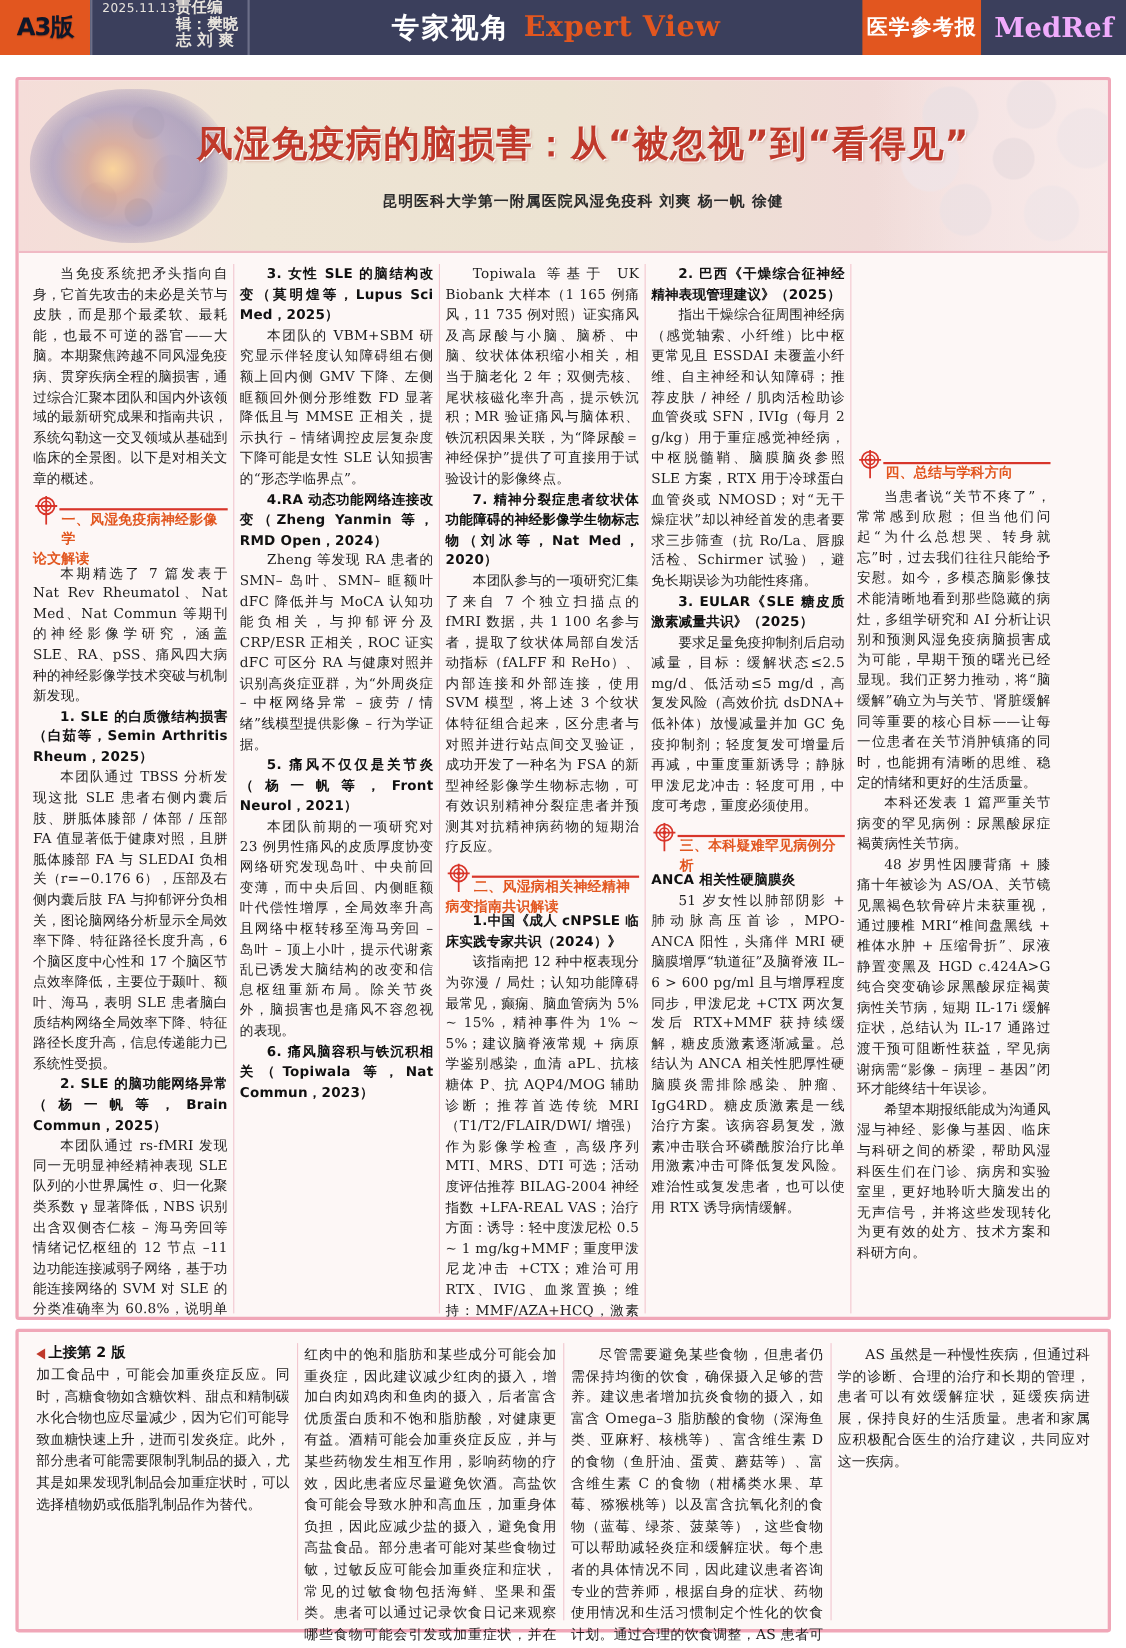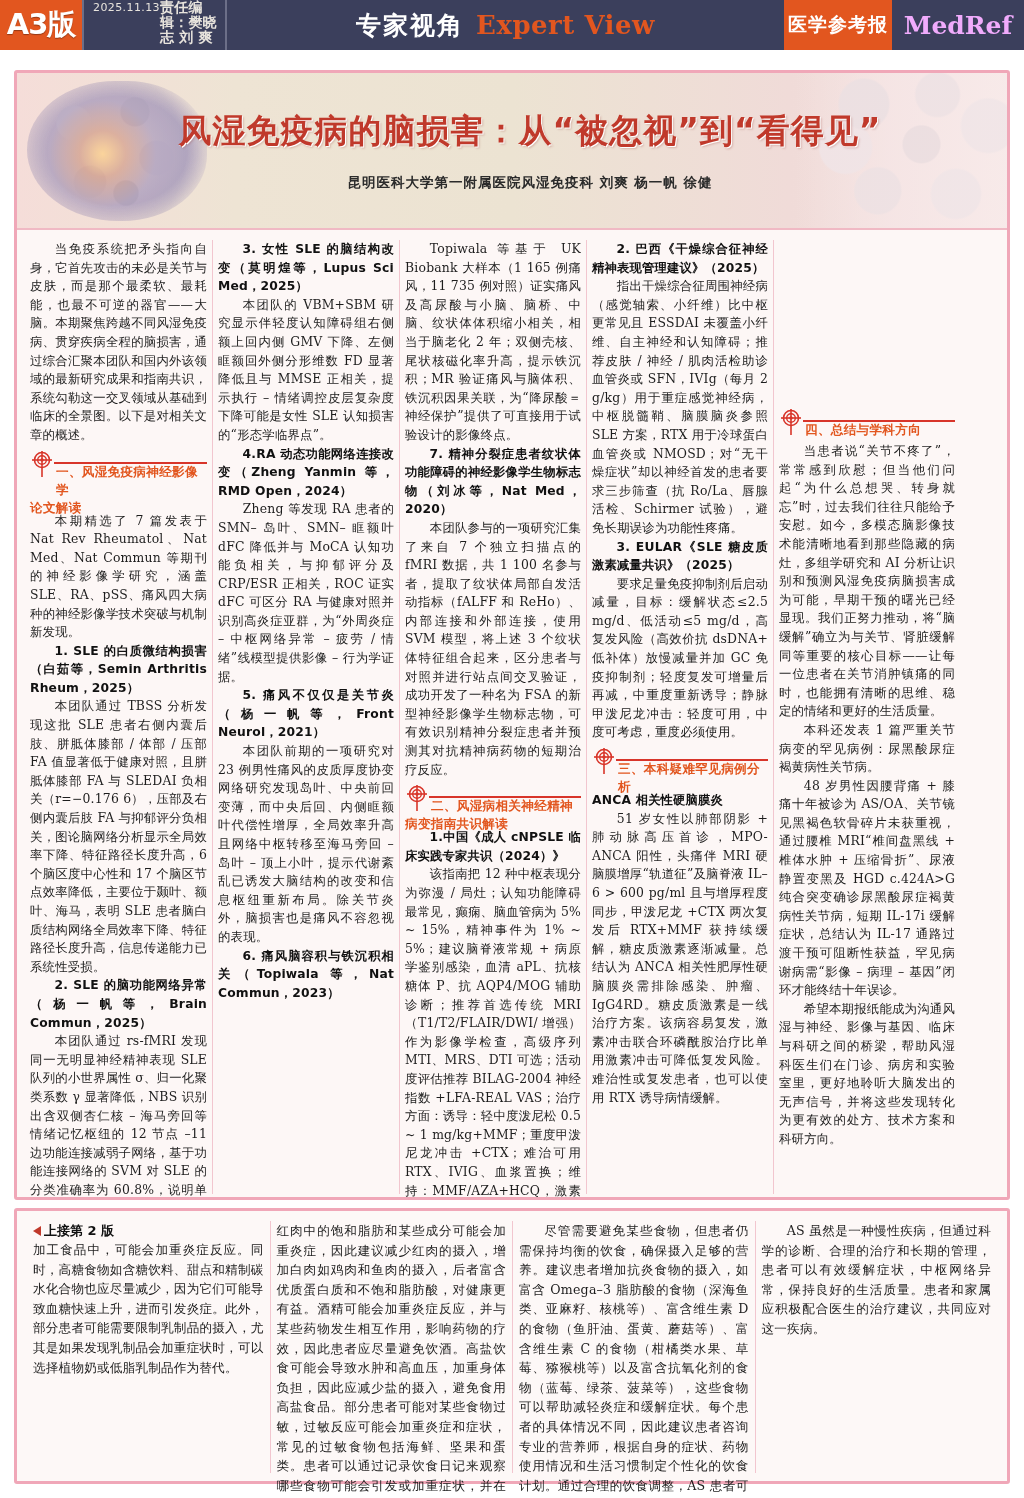--- a/index.html
+++ b/index.html
@@ -10,23 +10,23 @@
     overflow:hidden;
   }
   .page{position:relative;width:1024px;height:1498px;background:#fff;}
 
   
   .masthead{
     position:absolute;left:0;top:0;width:1024px;height:50px;
     background:#3b3f5c;display:flex;align-items:stretch;
   }
   .mh-badge{
-    width:82px;background:#e2561f;color:#ffffff;
+    width:82px;background:#e2561f;color:#0f172a;
     display:flex;align-items:center;justify-content:center;
-    font-size:29px;font-weight:bold;letter-spacing:-1px;
+    font-size:22px;font-weight:bold;letter-spacing:-1px;
     font-family:"DejaVu Sans","Liberation Sans",sans-serif;
     text-shadow:0 1px 1px rgba(0,0,0,.35);
   }
   .mh-meta{
     width:145px;background:#3b3f5c;color:#e8e4dd;
     display:flex;flex-direction:row;justify-content:center;
     padding-left:9px;box-sizing:border-box;
     border-left:2px solid #6c6f88;border-right:2px solid #6c6f88;
   }
   .mh-date{font-size:11px;line-height:15px;letter-spacing:.4px;}
@@ -325,18 +325,18 @@
         </div>
         <p class="noind">加工食品中，可能会加重炎症反应。同时，高糖食物如含糖饮料、甜点和精制碳水化合物也应尽量减少，因为它们可能导致血糖快速上升，进而引发炎症。此外，部分患者可能需要限制乳制品的摄入，尤其是如果发现乳制品会加重症状时，可以选择植物奶或低脂乳制品作为替代。</p>
       </div>
       <div class="bcol">
         <p class="noind">红肉中的饱和脂肪和某些成分可能会加重炎症，因此建议减少红肉的摄入，增加白肉如鸡肉和鱼肉的摄入，后者富含优质蛋白质和不饱和脂肪酸，对健康更有益。酒精可能会加重炎症反应，并与某些药物发生相互作用，影响药物的疗效，因此患者应尽量避免饮酒。高盐饮食可能会导致水肿和高血压，加重身体负担，因此应减少盐的摄入，避免食用高盐食品。部分患者可能对某些食物过敏，过敏反应可能会加重炎症和症状，常见的过敏食物包括海鲜、坚果和蛋类。患者可以通过记录饮食日记来观察哪些食物可能会引发或加重症状，并在医生的指导下进行调整。</p>
       </div>
       <div class="bcol">
         <p>尽管需要避免某些食物，但患者仍需保持均衡的饮食，确保摄入足够的营养。建议患者增加抗炎食物的摄入，如富含 Omega–3 脂肪酸的食物（深海鱼类、亚麻籽、核桃等）、富含维生素 D 的食物（鱼肝油、蛋黄、蘑菇等）、富含维生素 C 的食物（柑橘类水果、草莓、猕猴桃等）以及富含抗氧化剂的食物（蓝莓、绿茶、菠菜等），这些食物可以帮助减轻炎症和缓解症状。每个患者的具体情况不同，因此建议患者咨询专业的营养师，根据自身的症状、药物使用情况和生活习惯制定个性化的饮食计划。通过合理的饮食调整，AS 患者可以更好地管理自己的病情，减轻炎症，缓解症状，从而提高生活质量。</p>
       </div>
       <div class="bcol">
-        <p>AS 虽然是一种慢性疾病，但通过科学的诊断、合理的治疗和长期的管理，患者可以有效缓解症状，中枢网络异常，保持良好的生活质量。患者和家属应积极配合医生的治疗建议，共同应对这一疾病。</p>
+        <p>AS 虽然是一种慢性疾病，但通过科学的诊断、合理的治疗和长期的管理，患者可以有效缓解症状，延缓疾病进展，保持良好的生活质量。患者和家属应积极配合医生的治疗建议，共同应对这一疾病。</p>
       </div>
     </div>
   </div>
 
 </div>
 
 </body></html>

